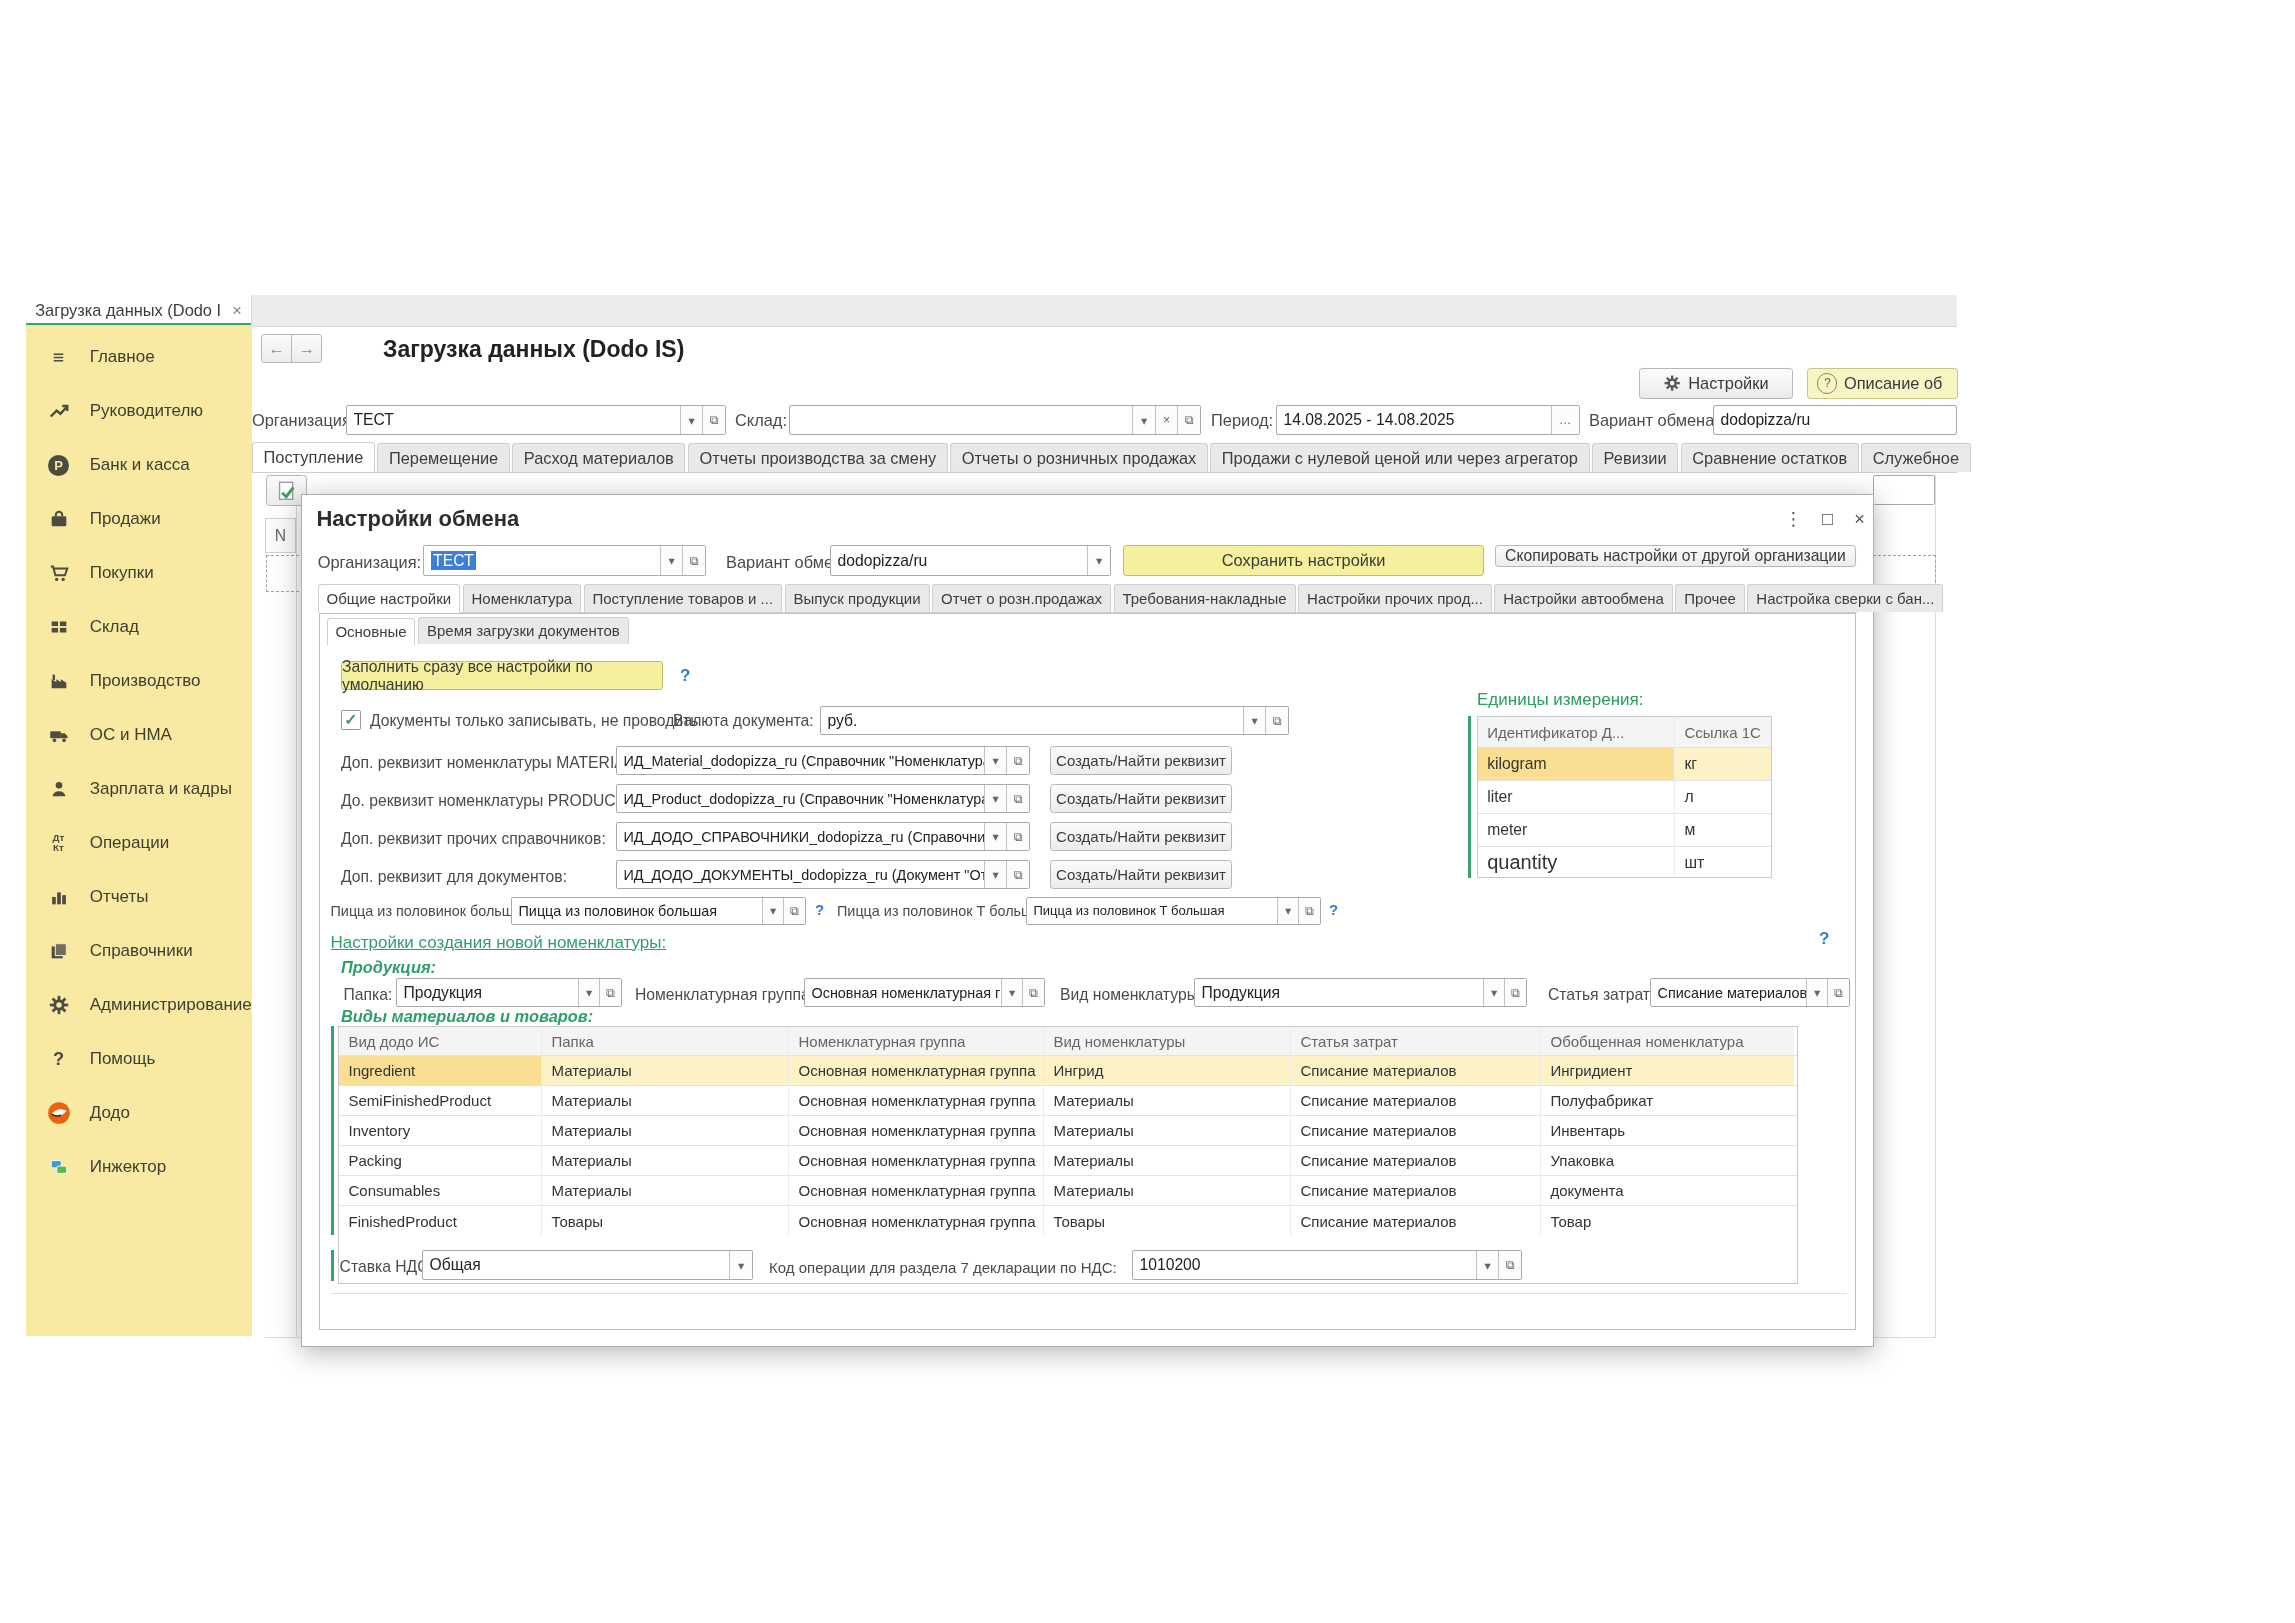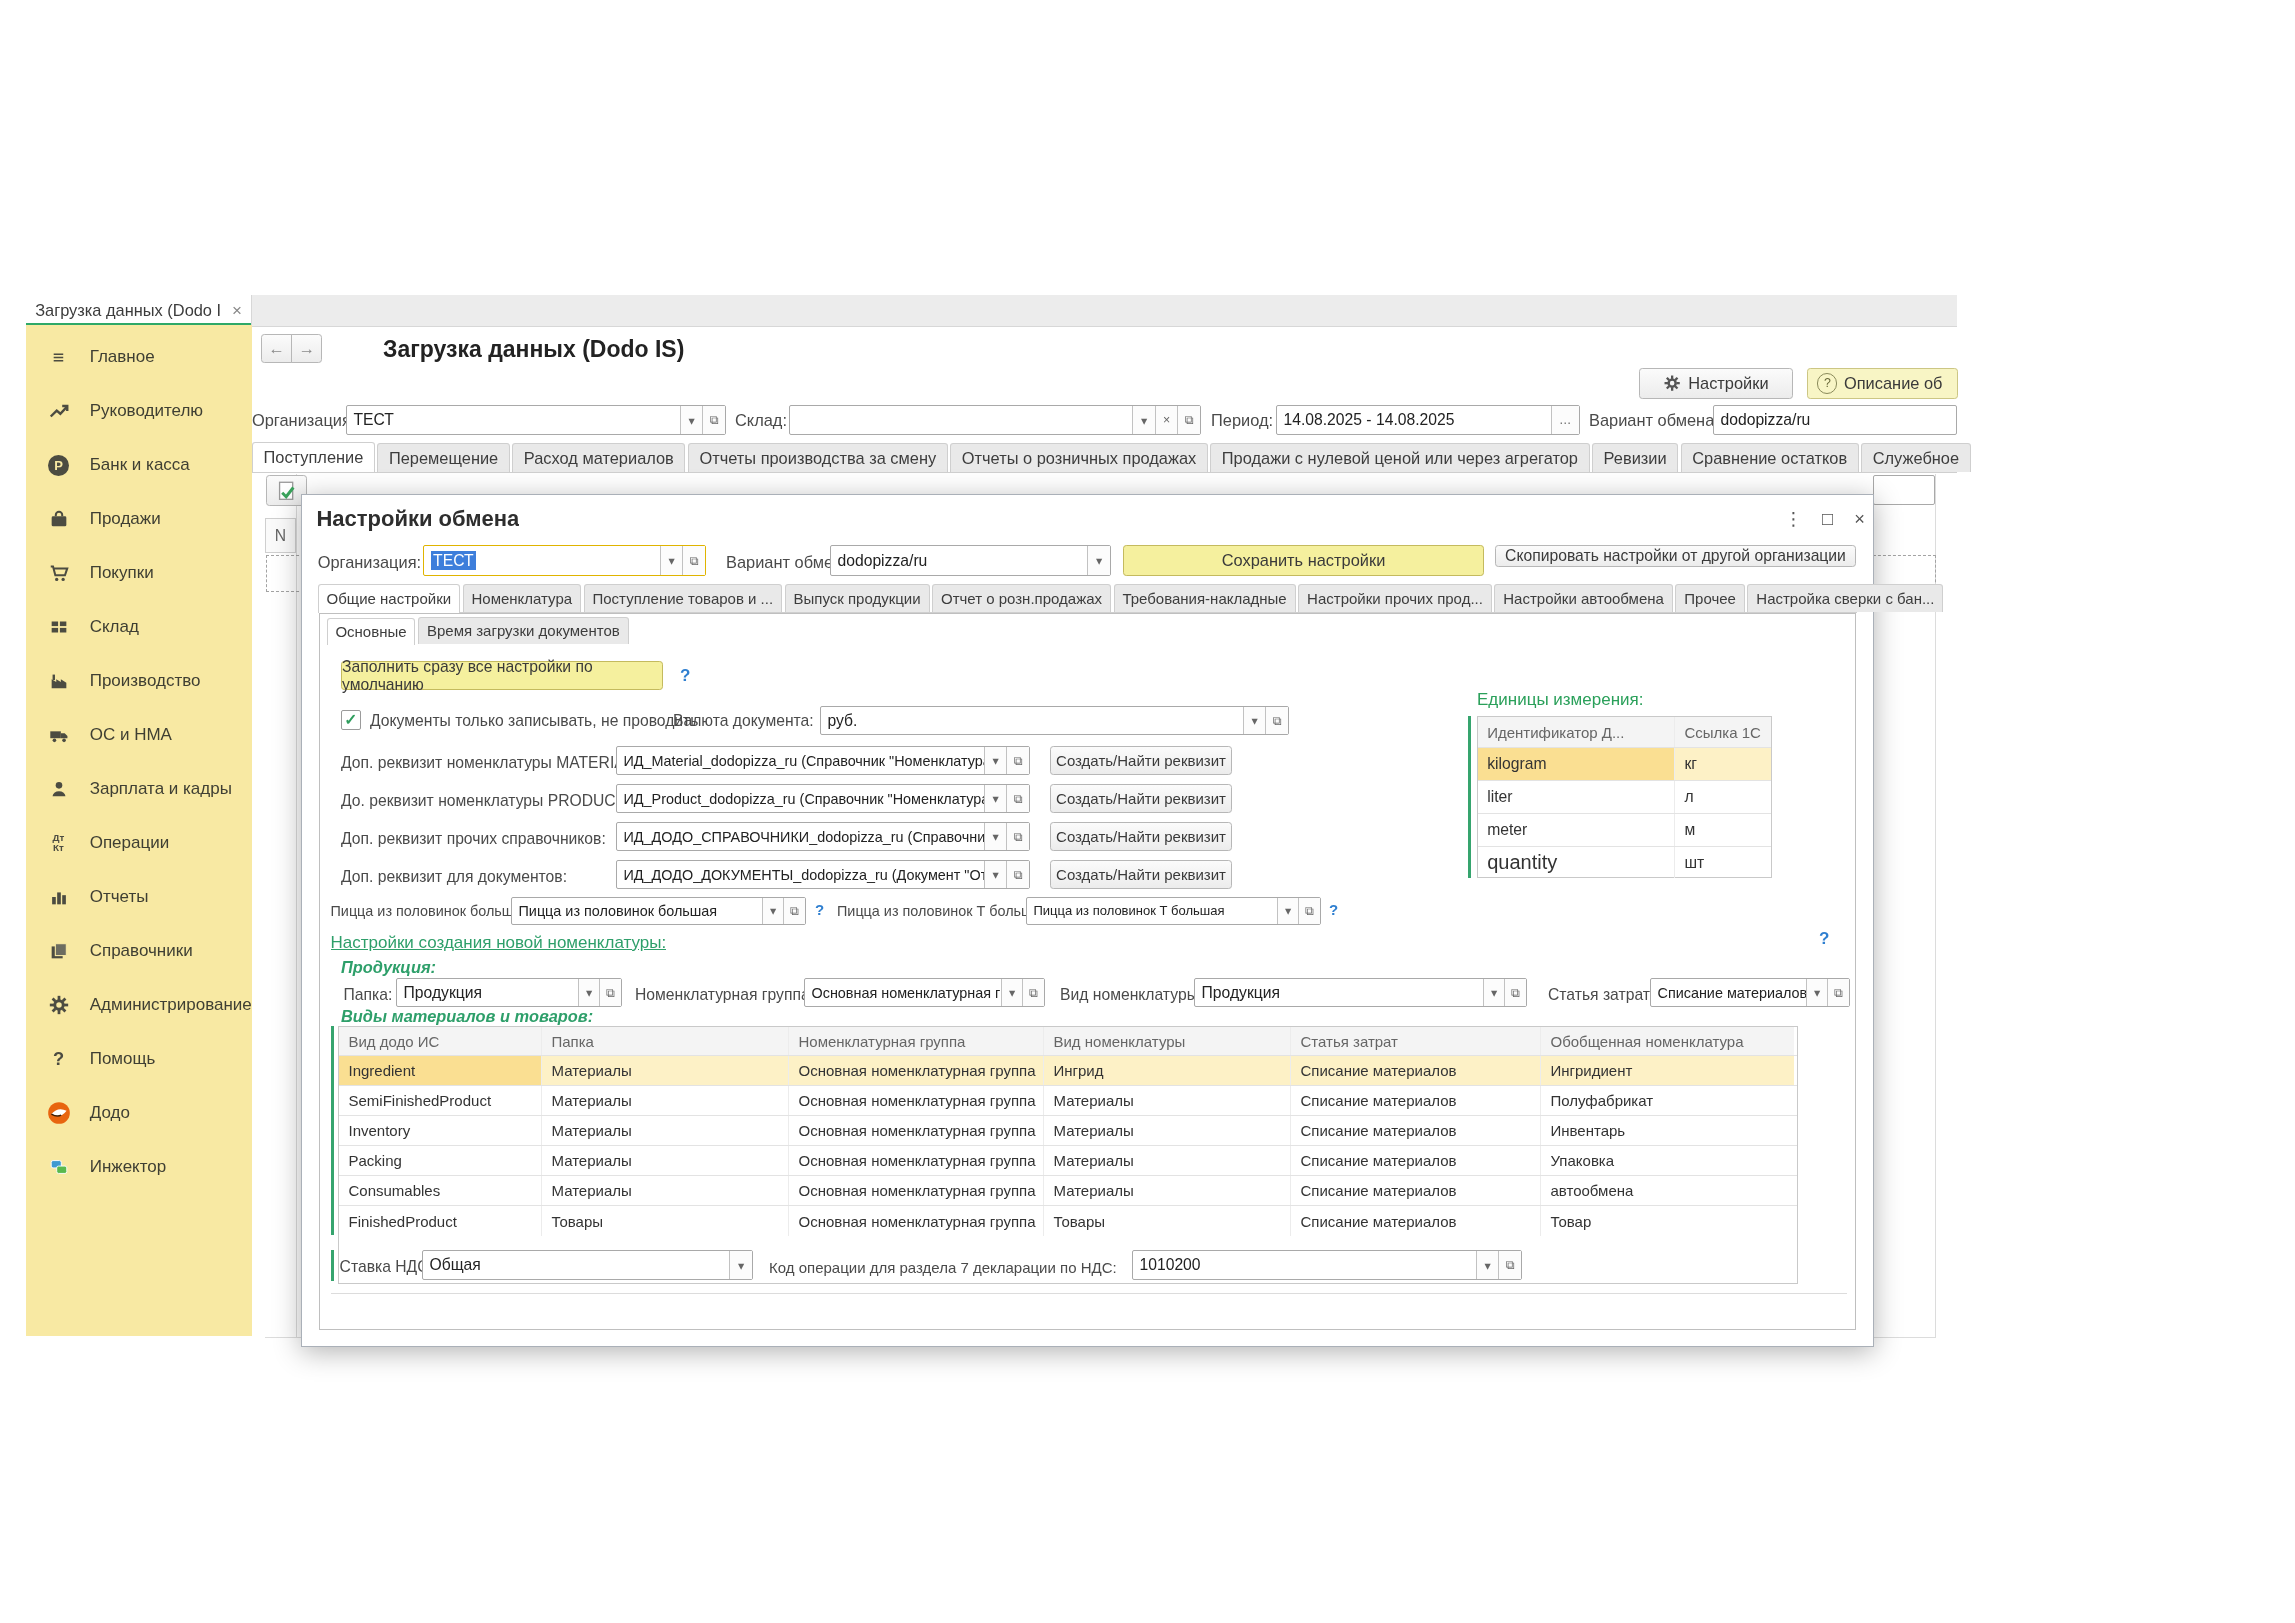--- a/index.html
+++ b/index.html
@@ -497,21 +497,21 @@
         <div class="tcell" style="width:247px;">Материалы</div>
         <div class="tcell" style="width:250px;">Списание материалов</div>
         <div class="tcell" style="width:253px;">Упаковка</div>
       </div>
       <div class="trow" style="height:30px;">
         <div class="tcell" style="width:203px;">Consumables</div>
         <div class="tcell" style="width:247px;">Материалы</div>
         <div class="tcell" style="width:255px;">Основная номенклатурная группа</div>
         <div class="tcell" style="width:247px;">Материалы</div>
         <div class="tcell" style="width:250px;">Списание материалов</div>
-        <div class="tcell" style="width:253px;">автообмена</div>
+        <div class="tcell" style="width:253px;">документа</div>
       </div>
       <div class="trow" style="height:30px;">
         <div class="tcell" style="width:203px;">FinishedProduct</div>
         <div class="tcell" style="width:247px;">Товары</div>
         <div class="tcell" style="width:255px;">Основная номенклатурная группа</div>
         <div class="tcell" style="width:247px;">Товары</div>
         <div class="tcell" style="width:250px;">Списание материалов</div>
         <div class="tcell" style="width:253px;">Товар</div>
       </div>
     </div>

